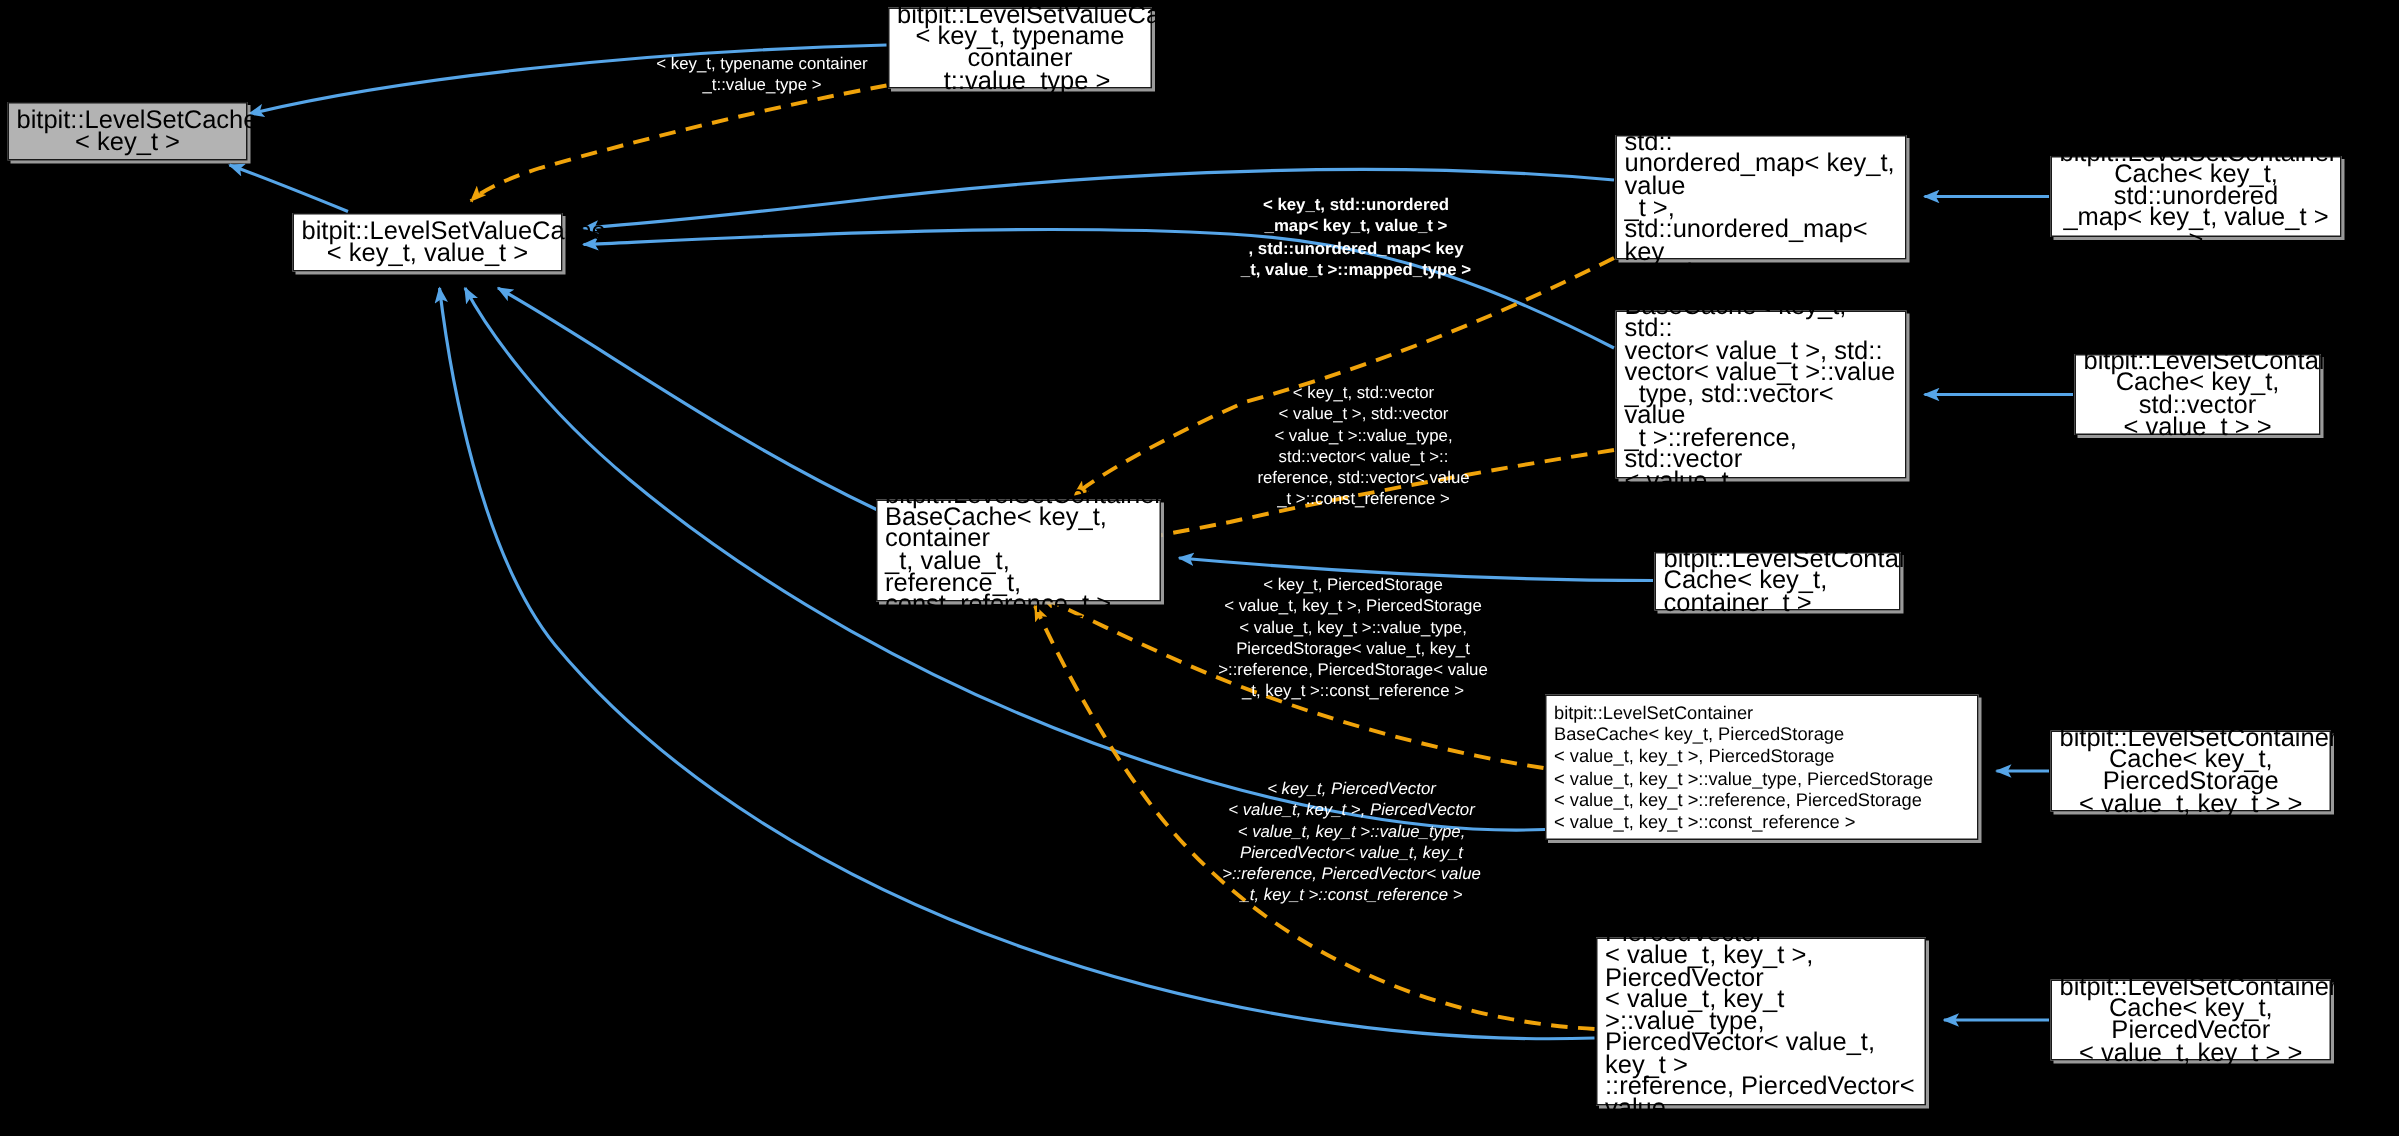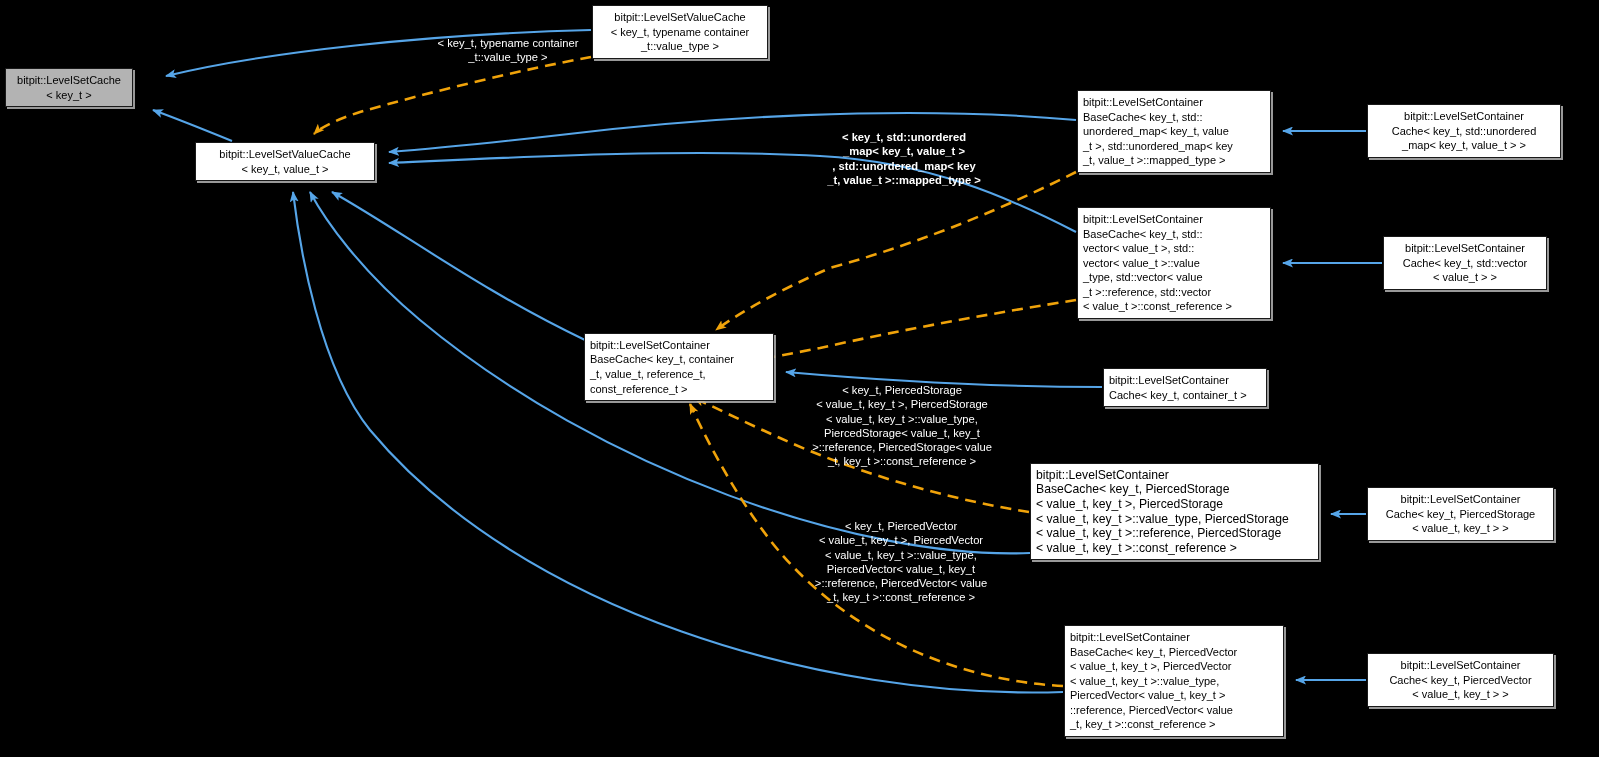--- a/index.html
+++ b/index.html
@@ -23,21 +23,21 @@
     height: 757px;
     pointer-events: none;
   }
   .node {
     position: absolute;
     box-sizing: border-box;
     background: #ffffff;
     border: 1px solid #191919;
     box-shadow: 2px 2px 0 0 rgba(180,180,180,0.85);
     color: #000000;
-    font-size: 11px;
+    font-size: 17px;
     line-height: 14.6px;
     text-align: center;
     padding: 3px 5px;
     white-space: pre-line;
     display: flex;
     align-items: center;
     justify-content: center;
   }
   .node.root {
     background: #b3b3b3;
@@ -102,21 +102,21 @@
       <path d="M 1076,172 C 1010,205 930,240 830,268 C 780,290 740,312 716,330"></path>
 
       <path d="M 1076,300 C 1000,312 900,330 820,348 C 790,354 770,357 760,360"></path>
 
       <path d="M 1029,512 C 940,498 850,470 780,438 C 740,420 710,405 694,398"></path>
 
       <path d="M 1063,686 C 950,680 840,630 770,540 C 730,488 702,430 690,404"></path>
     </g>
   </svg>
 
-  <div class="node root" style="left:5px; top:68px; width:128px; height:39px;">
+  <div class="node root" style="left:5px; top:68px; width:160px; height:39px;">
     <span class="nodetext">bitpit::LevelSetCache
 &lt; key_t &gt;</span>
   </div>
 
   <div class="node" style="left:592px; top:5px; width:176px; height:54px;">
     <span class="nodetext">bitpit::LevelSetValueCache
 &lt; key_t, typename container
 _t::value_type &gt;</span>
   </div>
 
@@ -199,28 +199,34 @@
   </div>
 
   <div class="edge-label" style="left:384px; top:36px; width:248px;">&lt; key_t, typename container
 _t::value_type &gt;</div>
 
   <div class="edge-label" style="left:806px; top:130px; width:196px;font-weight:bold;">&lt; key_t, std::unordered
 _map&lt; key_t, value_t &gt;
 , std::unordered_map&lt; key
 _t, value_t &gt;::mapped_type &gt;</div>
 
+  <div class="edge-label" style="left:802px; top:255px; width:214px;">&lt; key_t, std::vector
+&lt; value_t &gt;, std::vector
+&lt; value_t &gt;::value_type,
+std::vector&lt; value_t &gt;::
+reference, std::vector&lt; value
+_t &gt;::const_reference &gt;</div>
 
   <div class="edge-label" style="left:790px; top:383px; width:224px;text-align:center;">&lt; key_t, PiercedStorage
 &lt; value_t, key_t &gt;, PiercedStorage
 &lt; value_t, key_t &gt;::value_type,
 PiercedStorage&lt; value_t, key_t
 &gt;::reference, PiercedStorage&lt; value
 _t, key_t &gt;::const_reference &gt;</div>
 
-  <div class="edge-label" style="left:793px; top:519px; width:216px;">&lt; key_t, PiercedVector
+  <div class="edge-label" style="left:793px; top:519px; width:216px;font-style:italic;">&lt; key_t, PiercedVector
 &lt; value_t, key_t &gt;, PiercedVector
 &lt; value_t, key_t &gt;::value_type,
 PiercedVector&lt; value_t, key_t
 &gt;::reference, PiercedVector&lt; value
 _t, key_t &gt;::const_reference &gt;</div>
 
 </div>
 
 </body></html>

